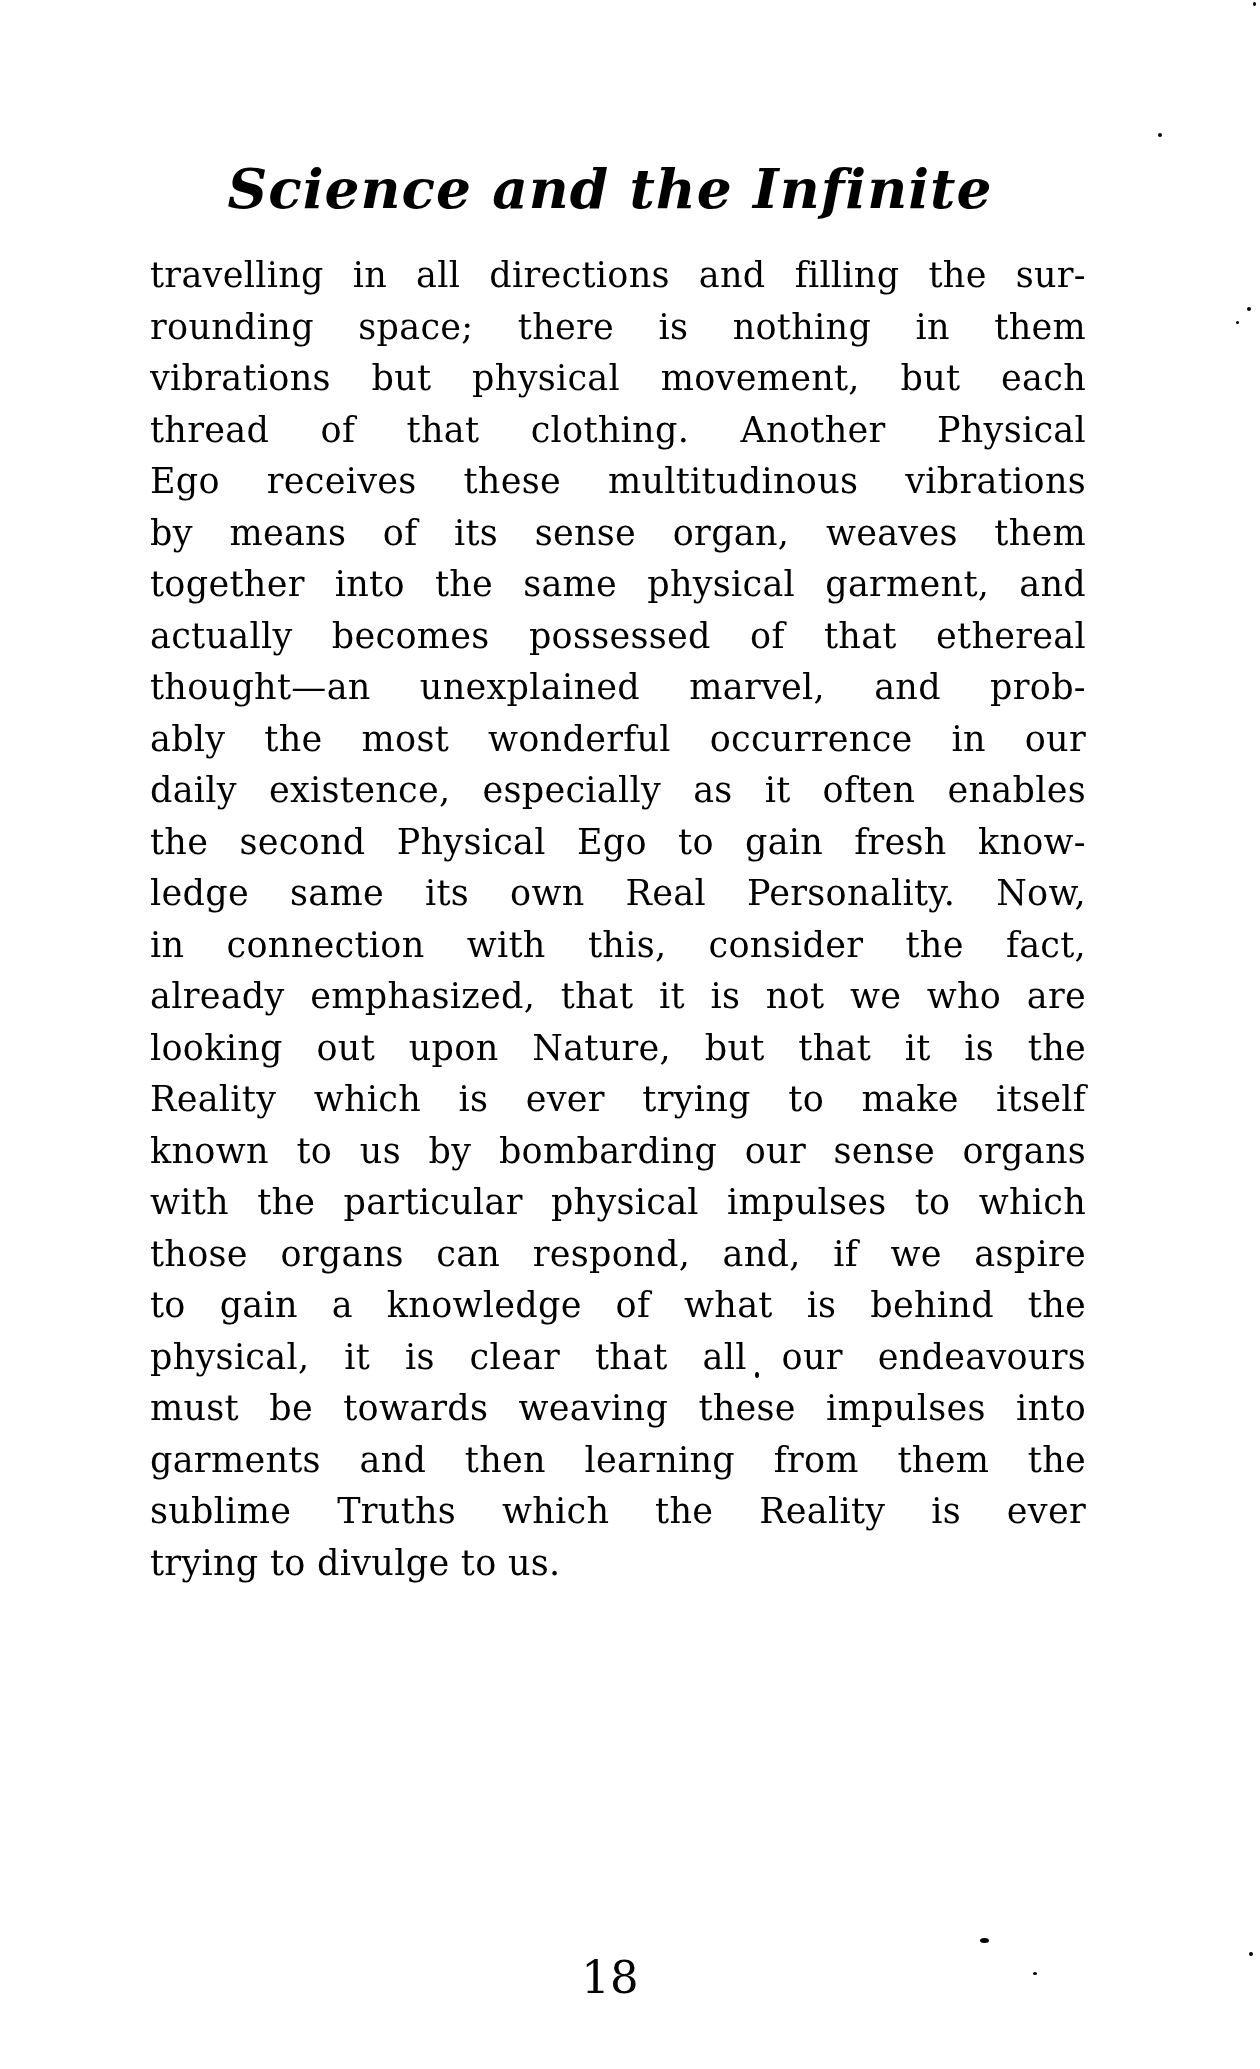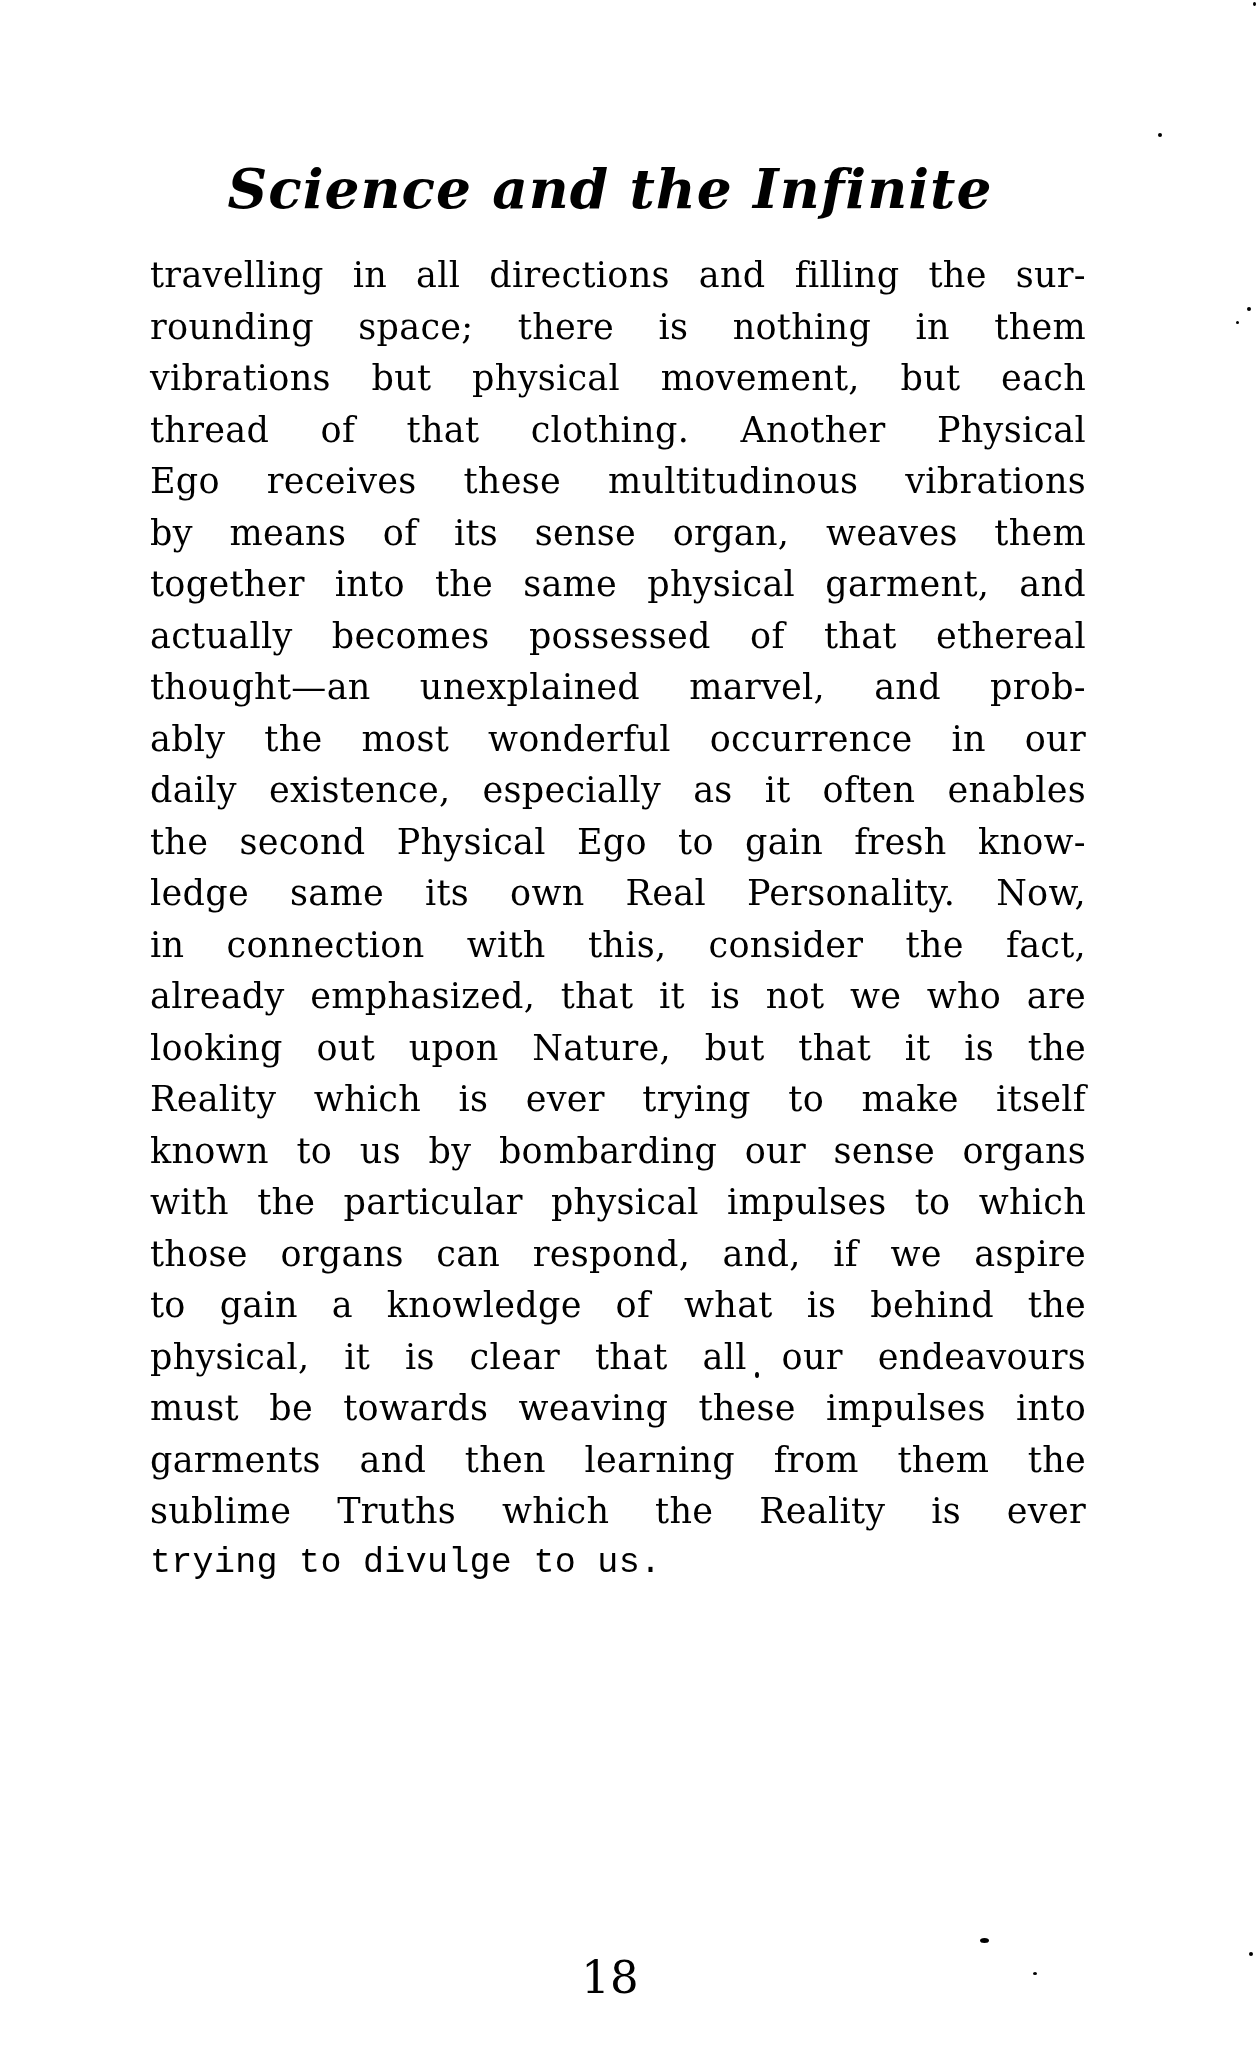--- a/index.html
+++ b/index.html
@@ -42,21 +42,20 @@
   .line {
     height: 51.5px;
     line-height: 51.5px;
     text-align: justify;
     text-align-last: justify;
     text-justify: inter-word;
     white-space: normal;
   }
   .line--last {
     text-align-last: left;
-    font-family: Liberation Mono, monospace;
   }
   .page-number {
     position: absolute;
     left: 142px;
     top: 1953px;
     width: 936px;
     text-align: center;
     font-size: 45px;
     line-height: 50px;
     font-weight: 500;

